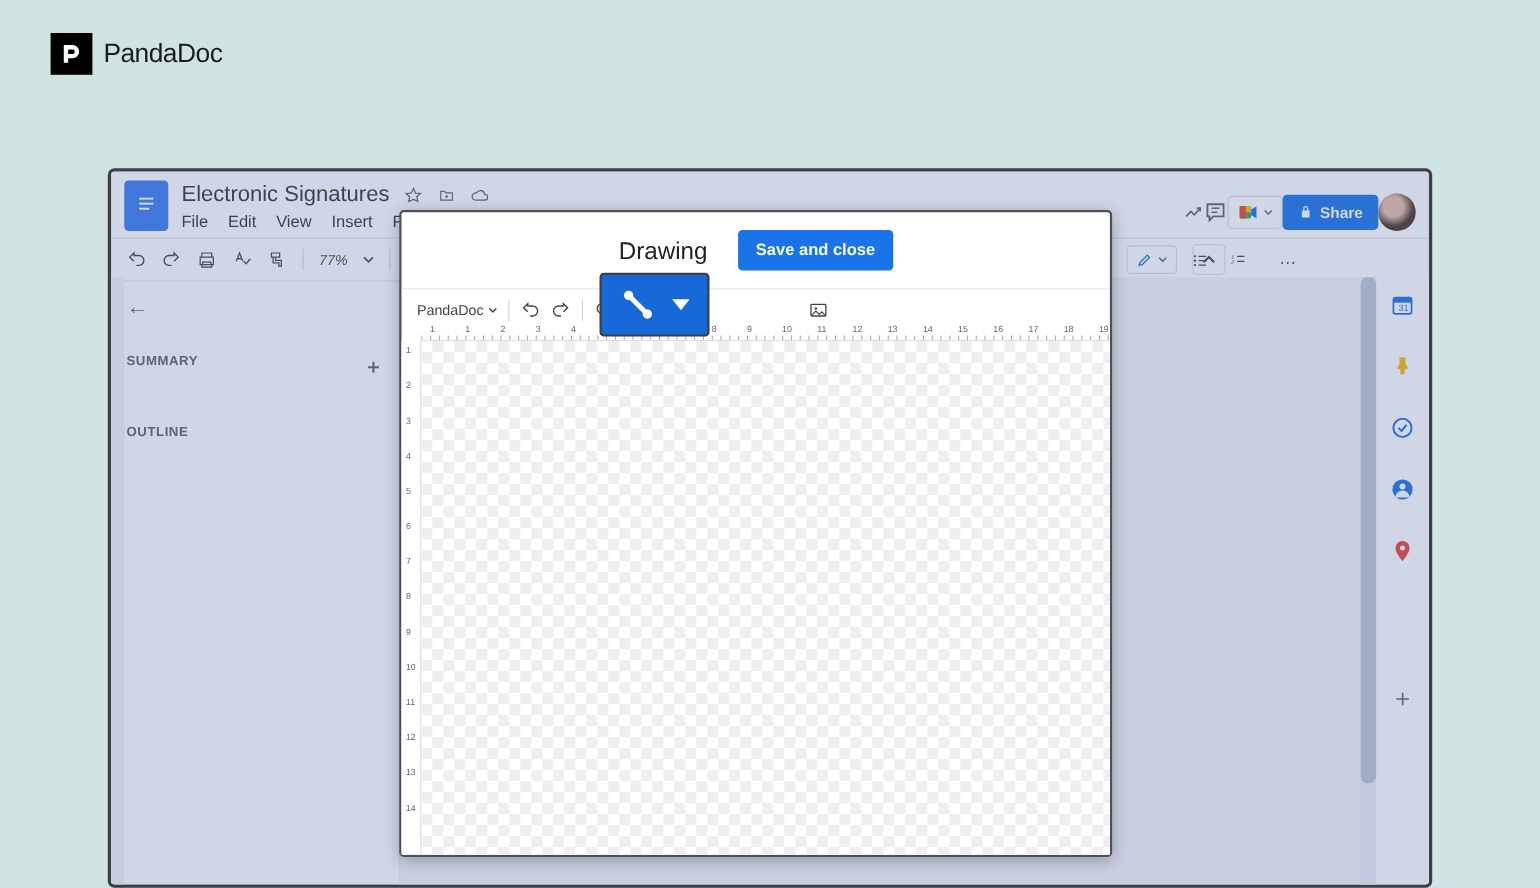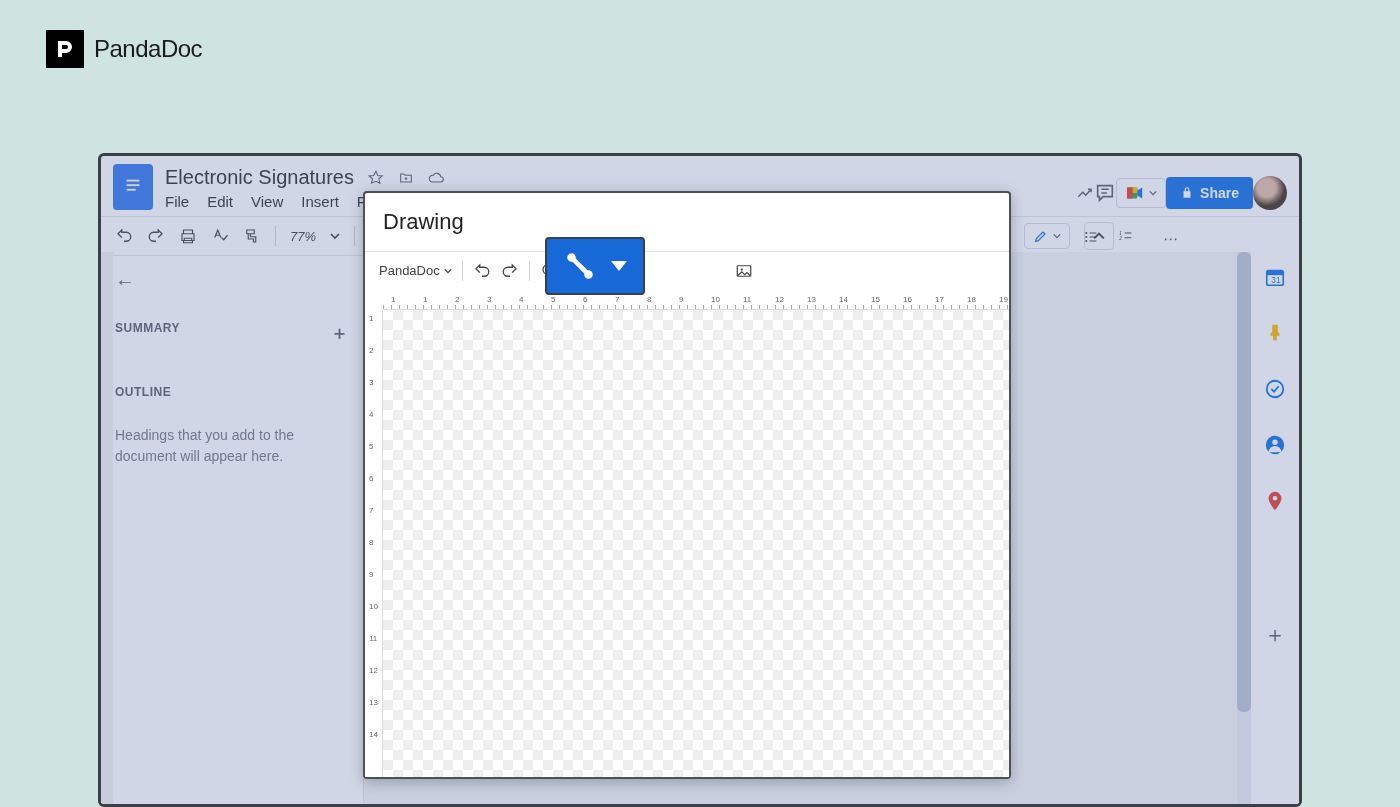--- a/index.html
+++ b/index.html
@@ -71,21 +71,21 @@
 .dialog-outline {
   position: absolute;
   top: 35px; left: 262px;
   width: 648px; height: 588px;
   border: 2px solid #4b5156;
   border-radius: 4px;
   background: #fff;
   z-index: 100;
   box-shadow: 0 3px 14px rgba(0,0,0,0.25);
 }
-.dlg-hdr { display:flex; align-items:center; justify-content:space-between; padding: 16px 18px; gap: 28px; }
+.dlg-hdr { display:flex; align-items:center; justify-content:center; padding: 16px 18px; gap: 28px; }
 .dlg-title { font-size: 22px; color:#222; }
 .dlg-save { background:#1a73e8; color:#fff; border:none; border-radius:4px; padding: 10px 16px; font-size: 15px; font-weight:600; cursor:pointer; }
 .dlg-tbar { border-top:1px solid #e5e5e5; height: 38px; display:flex; align-items:center; padding:0 14px; gap:10px; font-size:13px; color:#444; }
 .dlg-tbar .sep { width:1px; height:20px; background:#d5d5d5; }
 .actions-lbl { display:flex; align-items:center; gap:4px; cursor:pointer; }
 .dlg-ic { width:18px; height:18px; color:#555; cursor:pointer; }
 
 .line-callout {
   position: absolute;
   top: -15px; left: 180px;
@@ -246,21 +246,20 @@
   </div>
 
   <div class="body">
     <div class="sidebar-left">
       <div class="back-arrow">←</div>
       <div class="sum-row">
         <span>SUMMARY</span>
         <span style="font-size:18px;color:#5f6368">＋</span>
       </div>
       <div class="outline-h">OUTLINE</div>
-      <div class="outline-hint">Headings that you add to the document will appear here.</div>
     </div>
     <div class="doc-area"></div>
     <div class="scrollbar">
       <div class="scrollbar-thumb"></div>
     </div>
     <div class="rside">
       <svg class="ic" viewBox="0 0 24 24">
           <rect x="3" y="5" width="18" height="16" rx="2" fill="none" stroke="#1a73e8" stroke-width="1.7"></rect>
           <rect x="3" y="5" width="18" height="5" fill="#1a73e8"></rect>
           <text x="8" y="18" font-size="9" fill="#1a73e8">31</text>
@@ -282,20 +281,21 @@
           <circle cx="12" cy="9" r="2.5" fill="#fff"></circle>
         </svg>
       <div style="height:40px"></div>
       <span style="font-size:22px;color:#5f6368">＋</span>
     </div>
   </div>
 
   <div class="dialog-outline">
     <div class="dlg-hdr">
       <span class="dlg-title">Drawing</span>
+      <button class="dlg-save">Save and close</button>
     </div>
     <div class="dlg-tbar" style="position:relative">
       <span class="actions-lbl">
         <span>PandaDoc</span>
         <svg width="8" height="8" viewBox="0 0 10 10">
             <path d="M1 3l4 4 4-4" fill="none" stroke="#444" stroke-width="1.6"></path>
           </svg>
       </span>
       <div class="sep"></div>
       <svg class="dlg-ic" viewBox="0 0 24 24">

